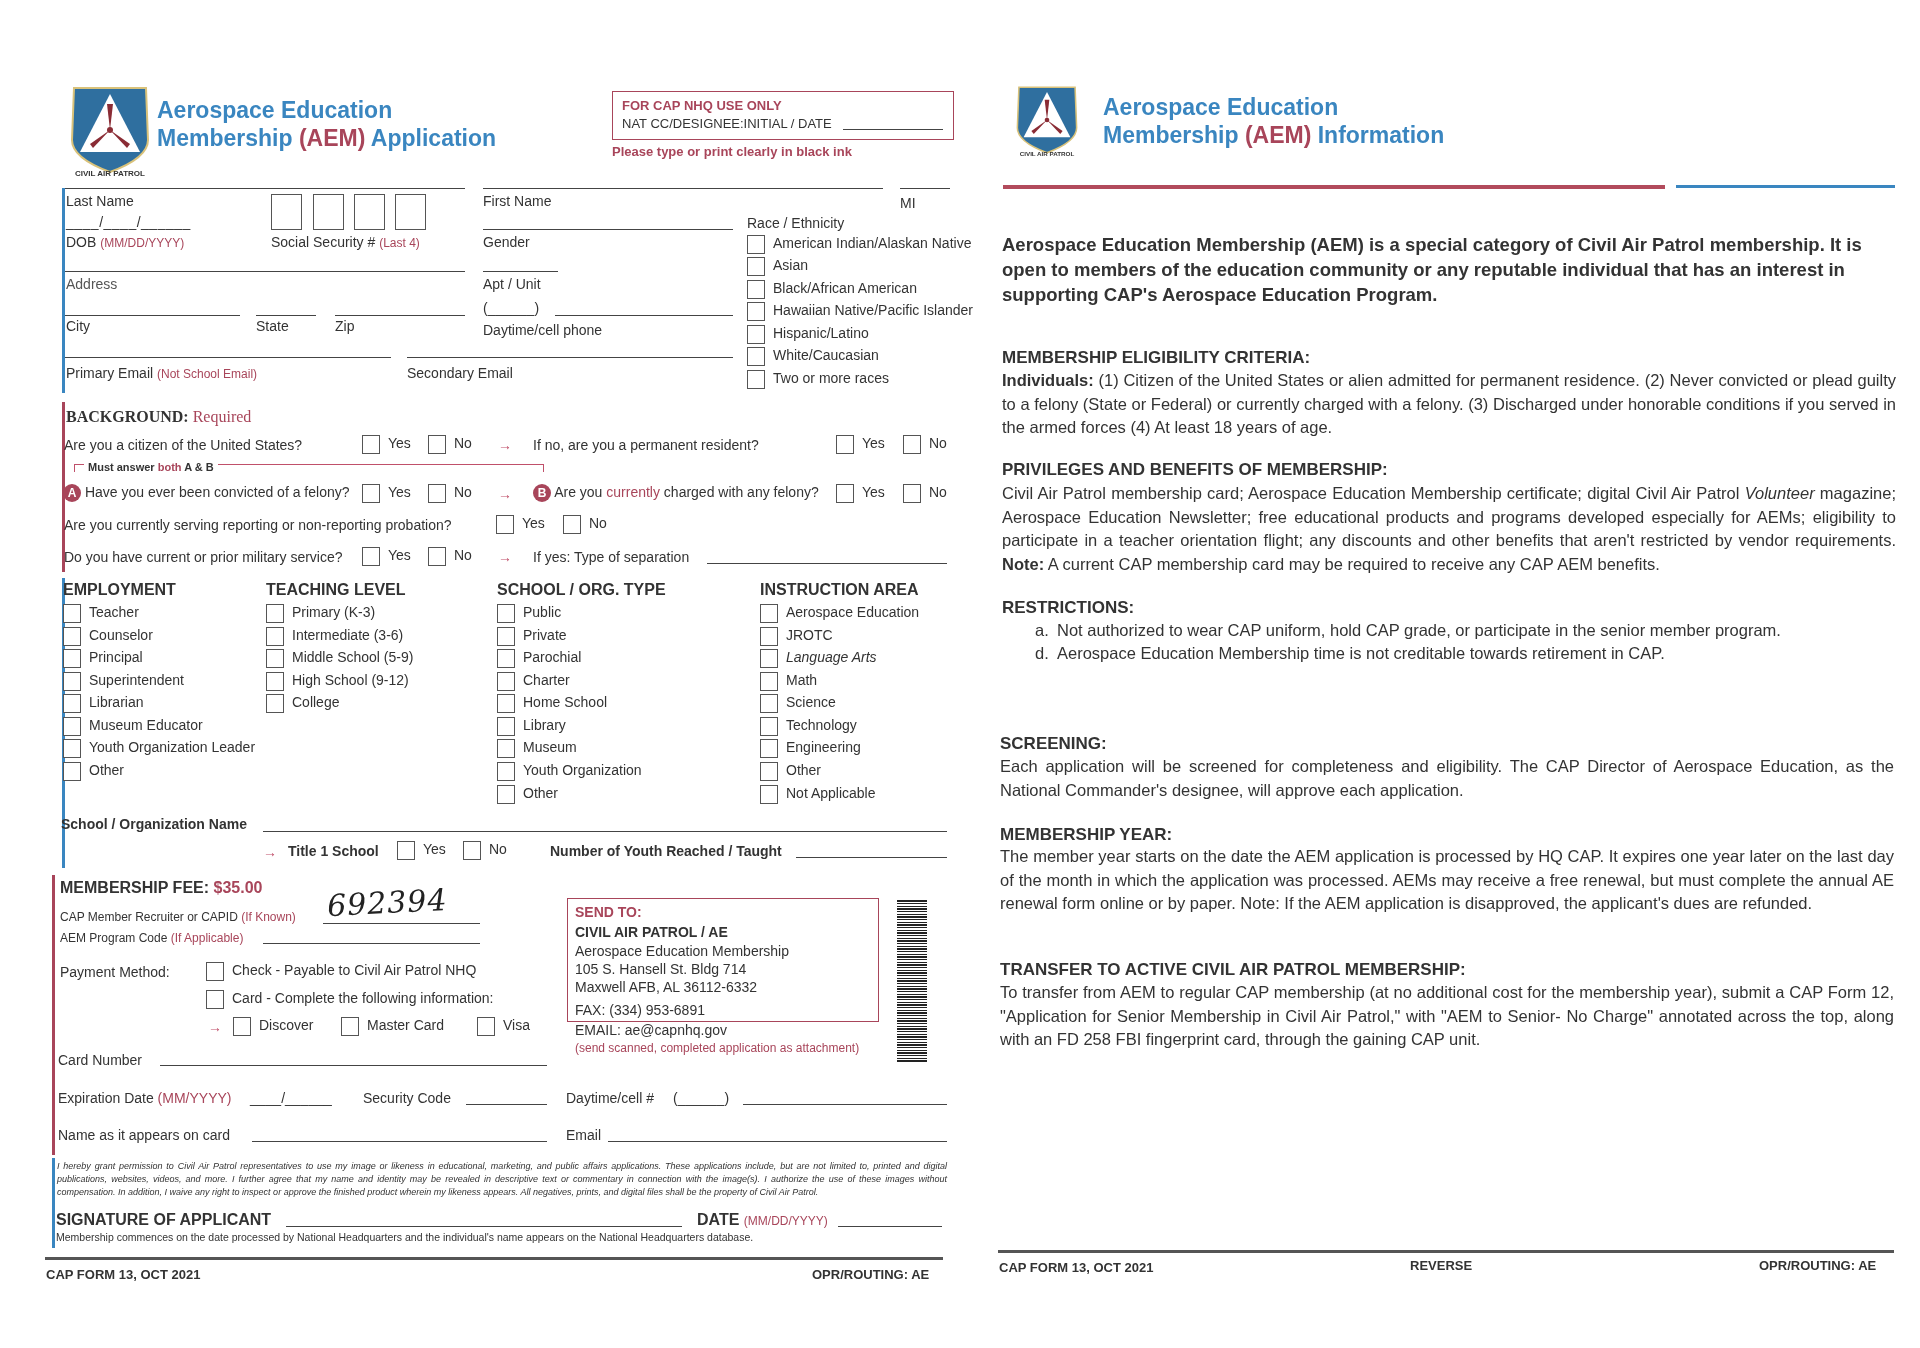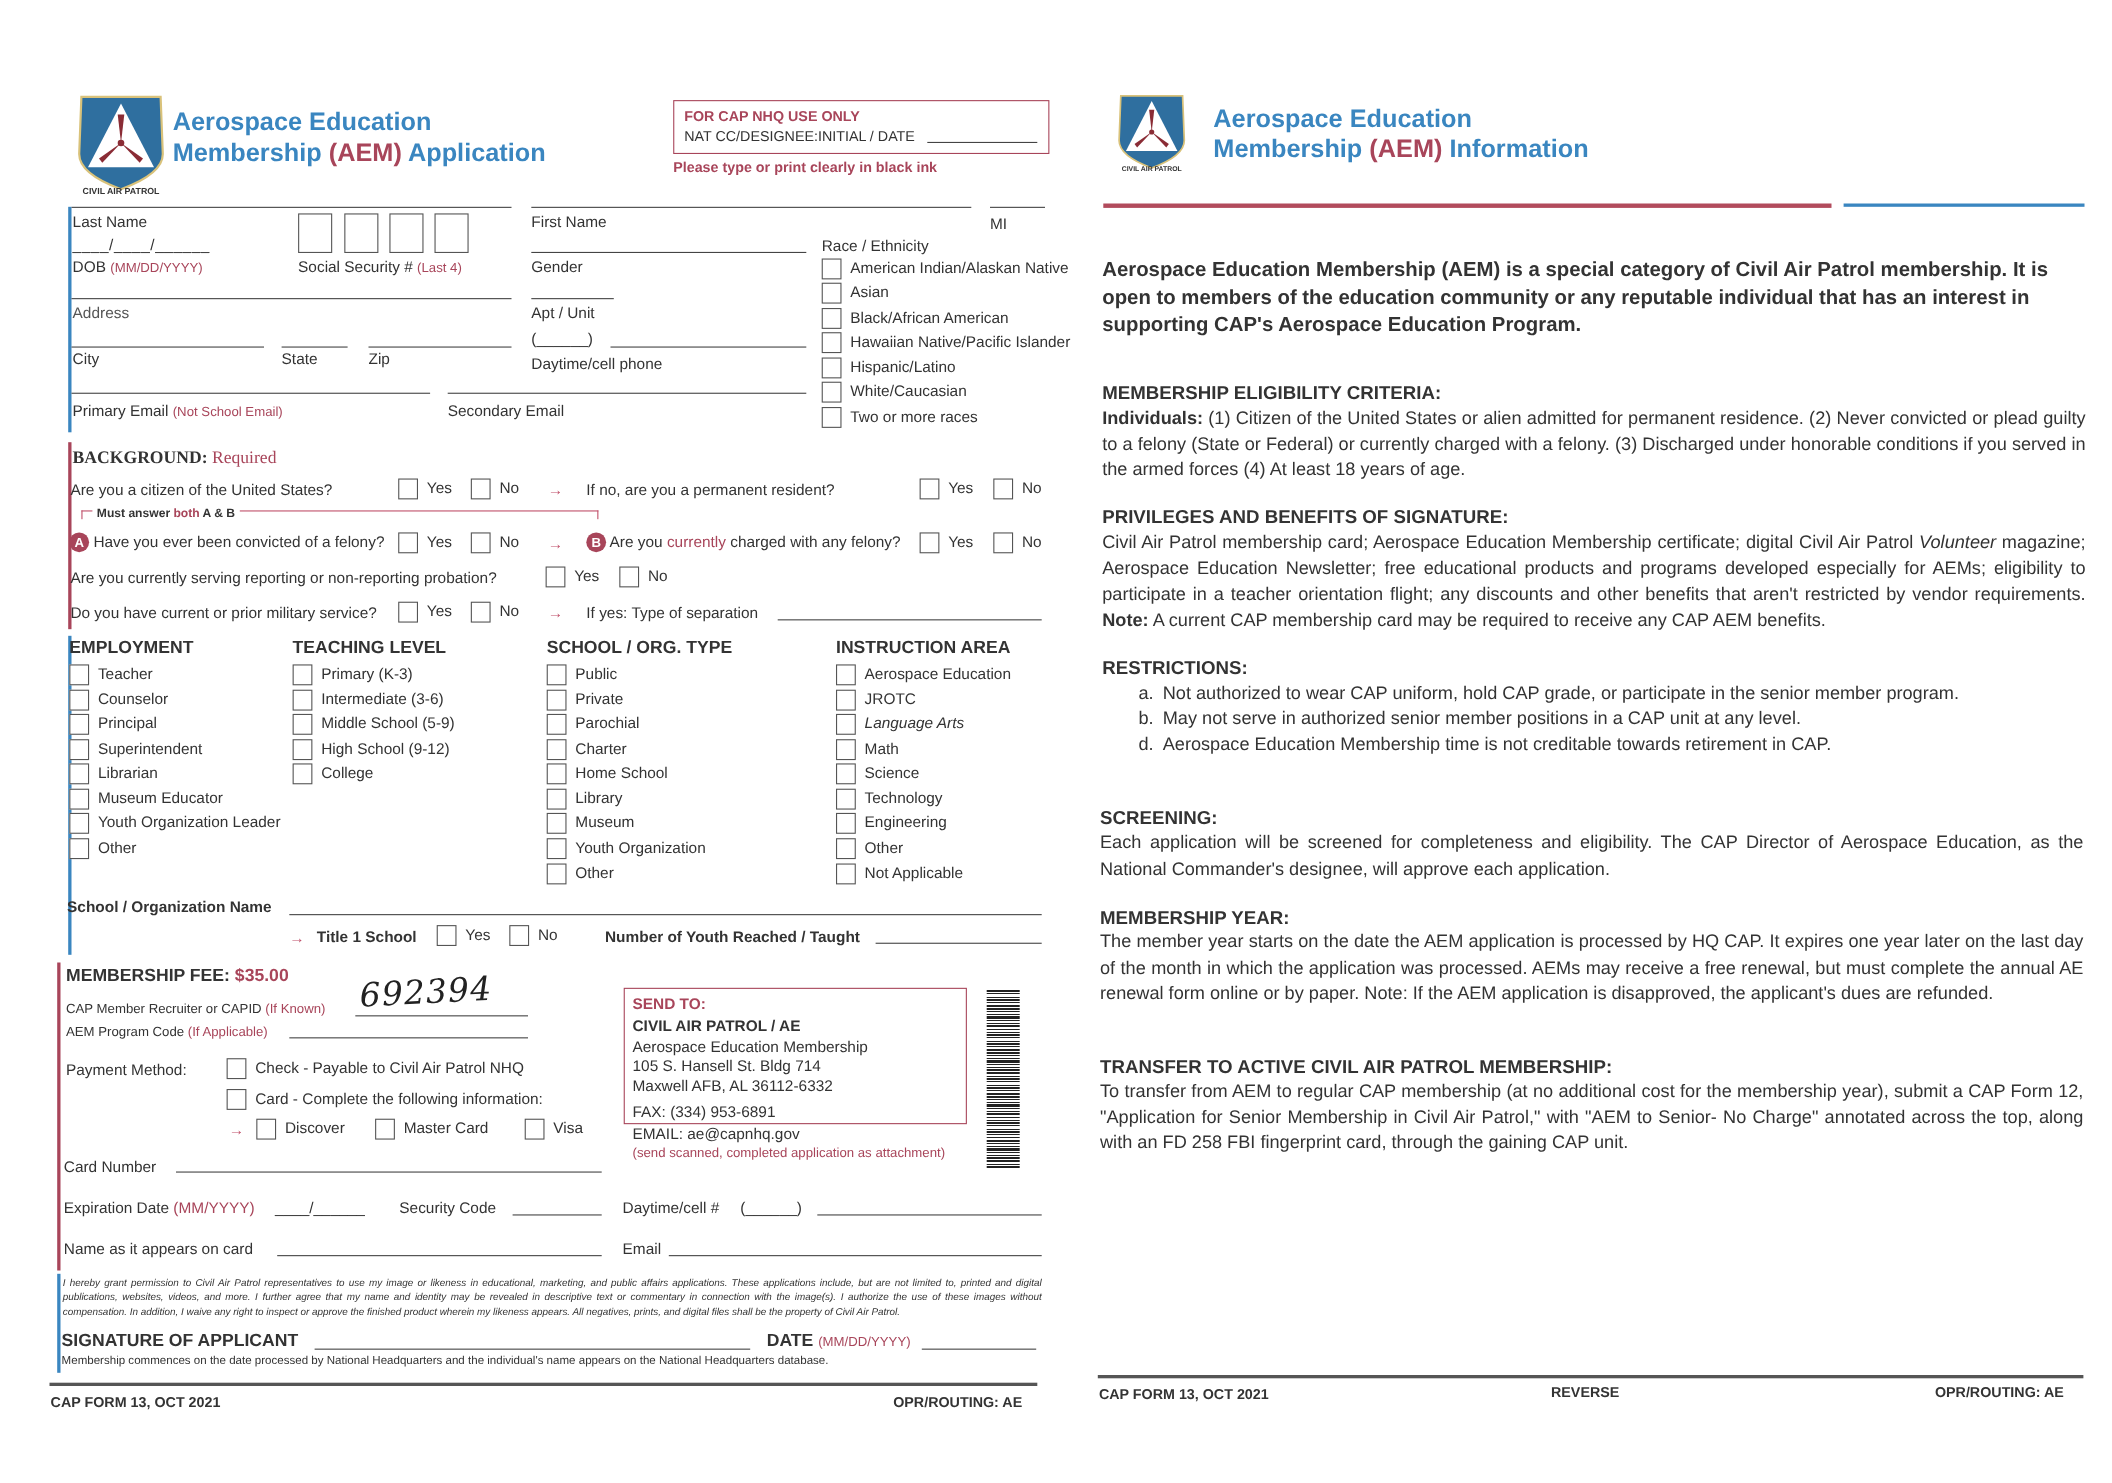--- a/index.html
+++ b/index.html
@@ -269,27 +269,26 @@
     <div><span>Membership </span><span class="red">(AEM)</span><span> Information</span></div>
   </div>
   <div class="abs" style="left:1003px;top:185px;width:662px;height:4px;background:#b24b5c;"></div>
   <div class="abs" style="left:1676px;top:185px;width:219px;height:3px;background:#3a86c0;"></div>
 
   <div class="abs" style="left:1002px;top:232px;width:894px;font-weight:bold;font-size:18.5px;line-height:25px;color:#333;">Aerospace Education Membership (AEM) is a special category of Civil Air Patrol membership. It is open to members of the education community or any reputable individual that has an interest in supporting CAP's Aerospace Education Program.</div>
 
   <div class="abs rp-h" style="left:1002px;top:348px;">MEMBERSHIP ELIGIBILITY CRITERIA:</div>
   <div class="abs rp-p" style="left:1002px;top:369px;width:894px;"><b>Individuals:</b><span> (1) Citizen of the United States or alien admitted for permanent residence. (2) Never convicted or plead guilty to a felony (State or Federal) or currently charged with a felony. (3) Discharged under honorable conditions if you served in the armed forces (4) At least 18 years of age.</span></div>
 
-  <div class="abs rp-h" style="left:1002px;top:460px;">PRIVILEGES AND BENEFITS OF SIGNATURE:</div>
+  <div class="abs rp-h" style="left:1002px;top:460px;">PRIVILEGES AND BENEFITS OF MEMBERSHIP:</div>
   <div class="abs rp-p" style="left:1002px;top:482px;width:894px;"><span>Civil Air Patrol membership card; Aerospace Education Membership certificate; digital Civil Air Patrol </span><i>Volunteer</i><span> magazine; Aerospace Education Newsletter; free educational products and programs developed especially for AEMs; eligibility to participate in a teacher orientation flight; any discounts and other benefits that aren't restricted by vendor requirements.  </span><b>Note:</b><span> A current CAP membership card may be required to receive any CAP AEM benefits.</span></div>
 
   <div class="abs rp-h" style="left:1002px;top:598px;">RESTRICTIONS:</div>
   <div class="abs" style="left:1035px;top:619px;font-size:16.5px;line-height:23.3px;color:#333;">
     <div><span style="display:inline-block;width:22px;">a.</span><span>Not authorized to wear CAP uniform, hold CAP grade, or participate in the senior member program.</span></div>
-    <div><span style="display:inline-block;width:22px;">b.</span><span>May not serve in authorized senior member positions in a CAP unit at any level.</span></div>
     <div><span style="display:inline-block;width:22px;">d.</span><span>Aerospace Education Membership time is not creditable towards retirement in CAP.</span></div>
   </div>
 
   <div class="abs rp-h" style="left:1000px;top:734px;">SCREENING:</div>
   <div class="abs rp-p" style="left:1000px;top:755px;width:894px;">Each application will be screened for completeness and eligibility. The CAP Director of Aerospace Education, as the National Commander's designee, will approve each application.</div>
 
   <div class="abs rp-h" style="left:1000px;top:825px;">MEMBERSHIP YEAR:</div>
   <div class="abs rp-p" style="left:1000px;top:845px;width:894px;">The member year starts on the date the AEM application is processed by HQ CAP.  It expires one year later on the last day of the month in which the application was processed.  AEMs may receive a free renewal, but must complete the annual AE renewal form online or by paper. Note: If the AEM application is disapproved, the applicant's dues are refunded.</div>
 
   <div class="abs rp-h" style="left:1000px;top:960px;">TRANSFER TO ACTIVE CIVIL AIR PATROL MEMBERSHIP:</div>

